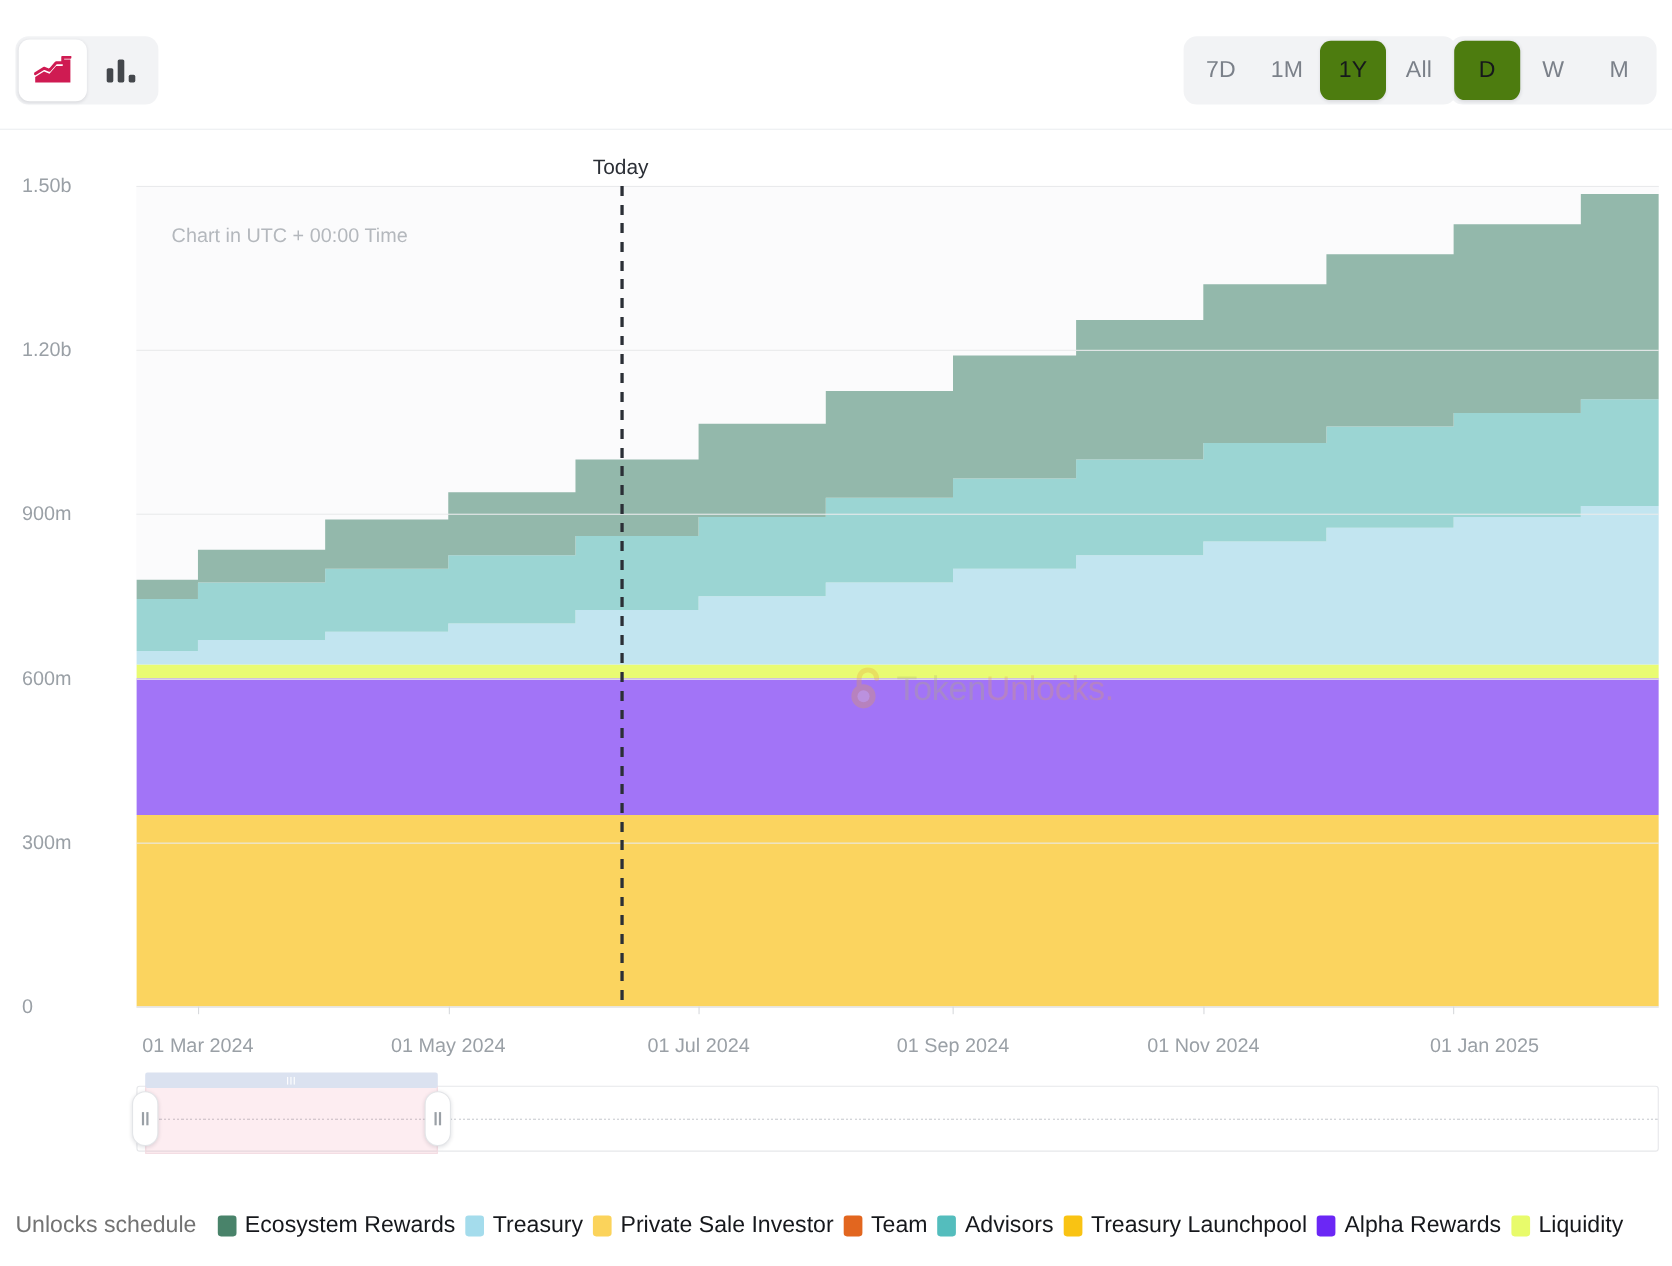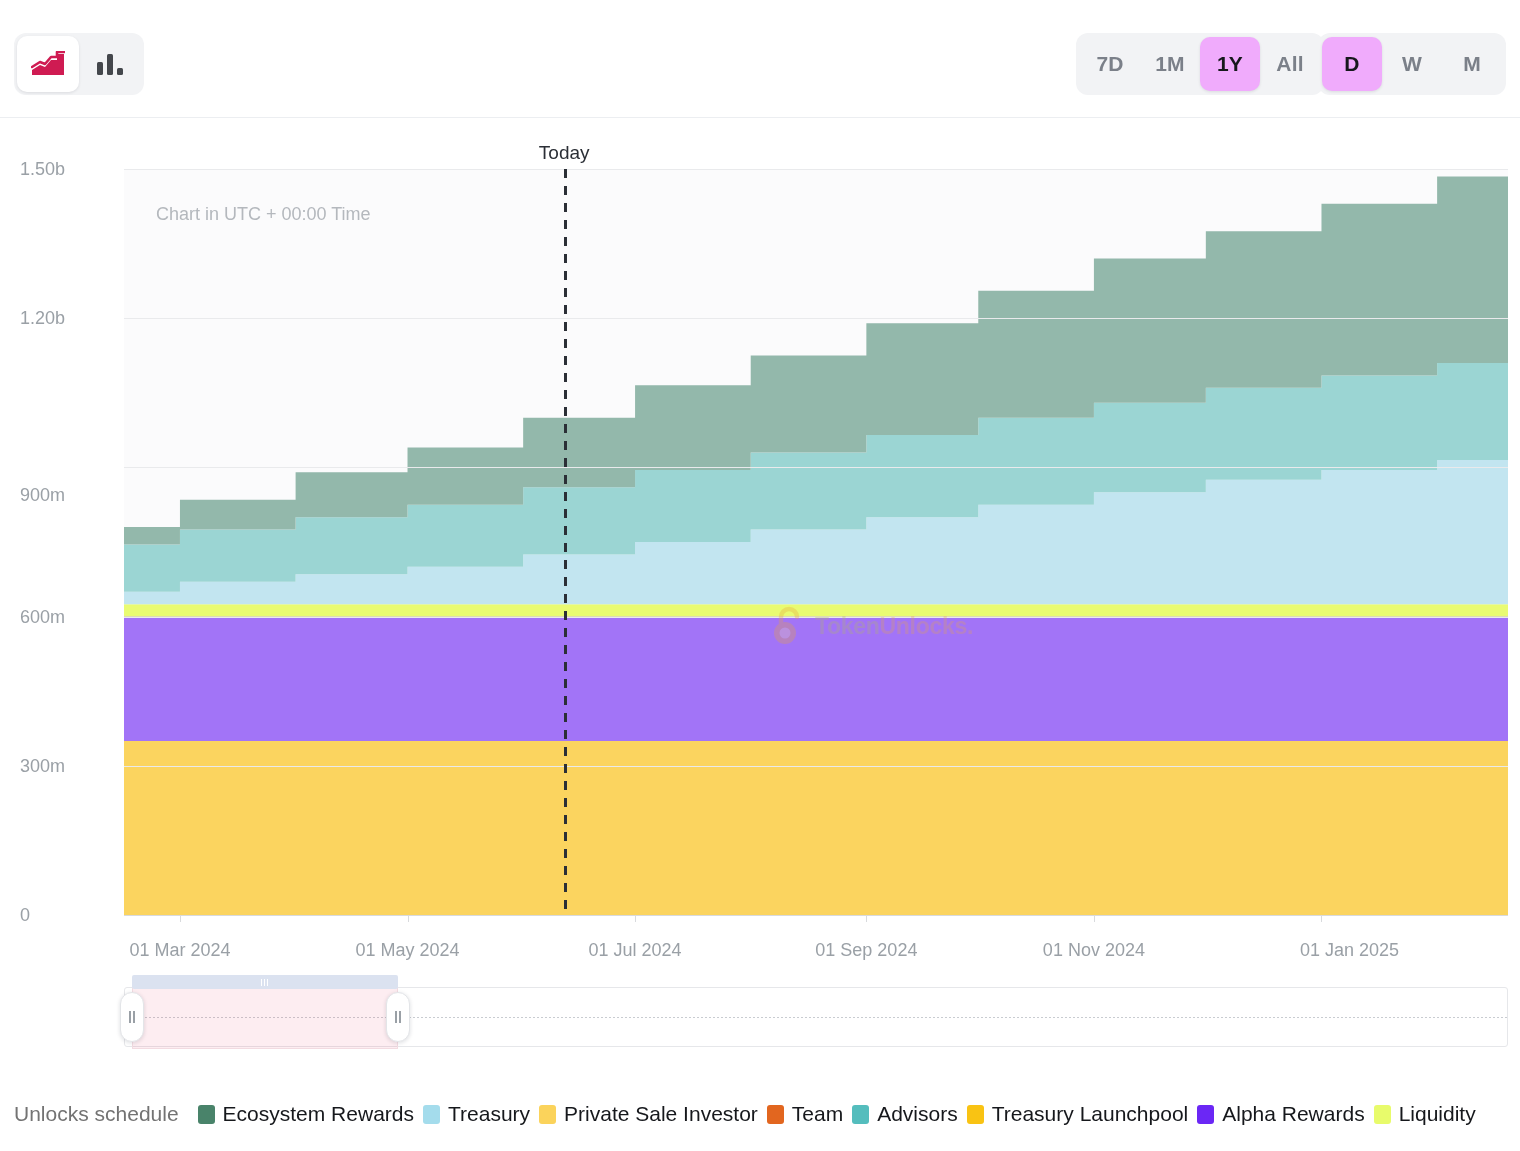--- a/index.html
+++ b/index.html
@@ -36,24 +36,24 @@
     display: flex; align-items: center;
     background: #f2f3f5; border-radius: 12px;
     padding: 4px; height: 62px;
   }
   .range-group { right: 196px; }
   .gran-group  { right: 14px; }
   .seg {
     min-width: 60px; height: 54px; padding: 0 12px;
     display: flex; align-items: center; justify-content: center;
     border-radius: 10px; cursor: pointer;
-    font-size: 21px; font-weight: 700; color: #7b8089;
+    font-size: 21px; font-weight: 400; color: #7b8089;
     letter-spacing: .2px;
   }
-  .seg.active { background: #f0abfc; color: #16181c; box-shadow: 0 1px 3px rgba(16,24,40,.10); }
+  .seg.active { background: #4d7c0f; color: #16181c; box-shadow: 0 1px 3px rgba(16,24,40,.10); }
 
   
   .chart-wrap { position: absolute; left: 16px; top: 118px; width: 1520px; height: 1033px; }
 
   .plot {
     position: absolute;
     left: 108px; top: 51px;           
     width: 1384px; height: 746px;     
   }
   .plot-bg { position: absolute; inset: 0; background: #fbfbfc; }
@@ -89,21 +89,21 @@
     position: absolute; top: 24px;
     font-size: 19px; color: #2b2f36;
     transform: translateX(-50%); white-space: nowrap;
   }
 
   .watermark {
     position: absolute; left: 648px; top: 437px;
     display: flex; align-items: center; gap: 9px;
     opacity: .30; pointer-events: none;
   }
-  .wm-text { font-size: 23px; font-weight: 700; letter-spacing: -.3px; }
+  .wm-text { font-size: 31px; font-weight: 400; letter-spacing: -.3px; }
 
   
   .slider {
     position: absolute; left: 108px; top: 869px;
     width: 1384px; height: 60px;
     border: 1px solid #e6e7ea; border-radius: 3px;
     background: #fff;
   }
   .slider-midline { position: absolute; left: 0; top: 50%; width: 100%; height: 1px;
      background: repeating-linear-gradient(to right,#c9ccd1 0,#c9ccd1 2px,transparent 2px,transparent 4px); }
@@ -205,21 +205,21 @@
       </div>
     </div>
   </div>
 
   <div class="utc-note">Chart in UTC + 00:00 Time</div>
 
   <div id="yaxis">
       <div class="ylabel" style="top: 797px;">0</div>
       <div class="ylabel" style="top: 647.8px;">300m</div>
       <div class="ylabel" style="top: 498.6px;">600m</div>
-      <div class="ylabel" style="top: 349.4px; margin-top: 28px;">900m</div>
+      <div class="ylabel" style="top: 349.4px;">900m</div>
       <div class="ylabel" style="top: 200.2px;">1.20b</div>
       <div class="ylabel" style="top: 51px;">1.50b</div>
     </div>
   <div id="xaxis">
       <div class="xtick" style="left: 163.957px;"></div>
       <div class="xlabel" style="left: 163.957px;">01 Mar 2024</div>
       <div class="xtick" style="left: 391.515px;"></div>
       <div class="xlabel" style="left: 391.515px;">01 May 2024</div>
       <div class="xtick" style="left: 619.073px;"></div>
       <div class="xlabel" style="left: 619.073px;">01 Jul 2024</div>

